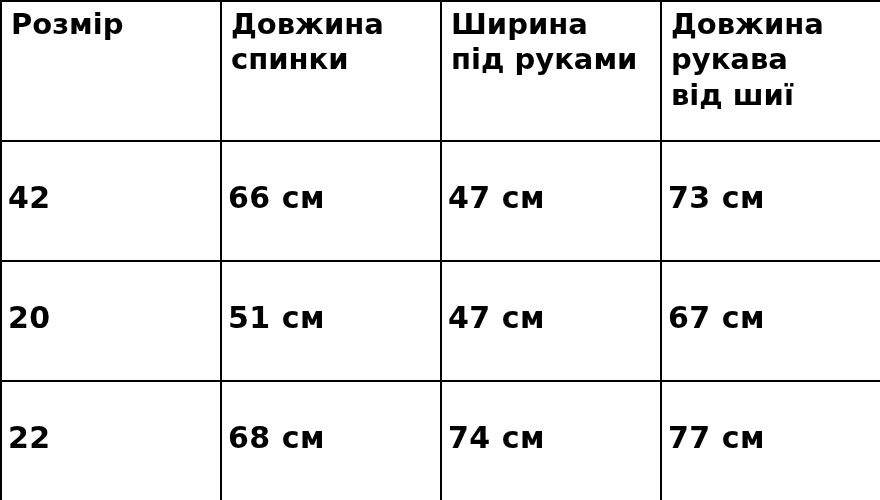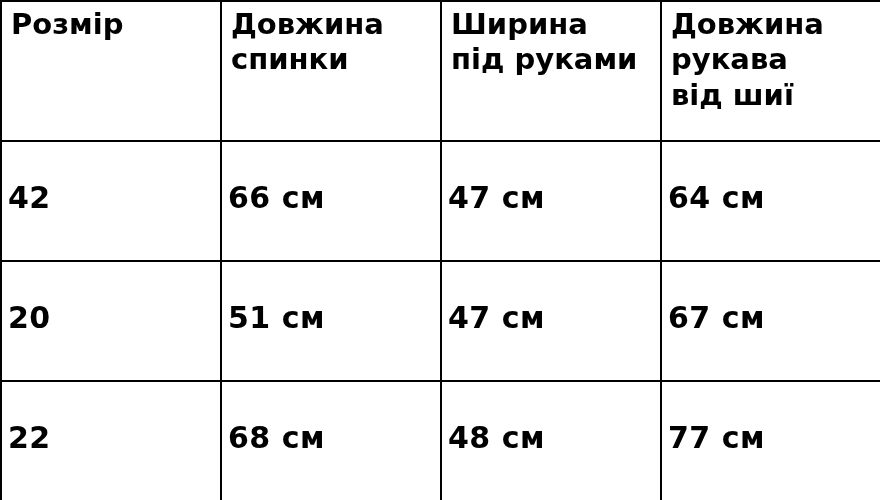--- a/index.html
+++ b/index.html
@@ -66,28 +66,28 @@
       <th>Довжина
 рукава
 від шиї</th>
     </tr>
   </thead>
   <tbody>
     <tr>
       <td>42</td>
       <td>66 см</td>
       <td>47 см</td>
-      <td>64 см</td>
+      <td>73 см</td>
     </tr>
     <tr>
       <td>20</td>
       <td>51 см</td>
       <td>47 см</td>
       <td>67 см</td>
     </tr>
     <tr>
       <td>22</td>
       <td>68 см</td>
-      <td>48 см</td>
+      <td>74 см</td>
       <td>77 см</td>
     </tr>
   </tbody>
 </table>
 
 </body></html>

